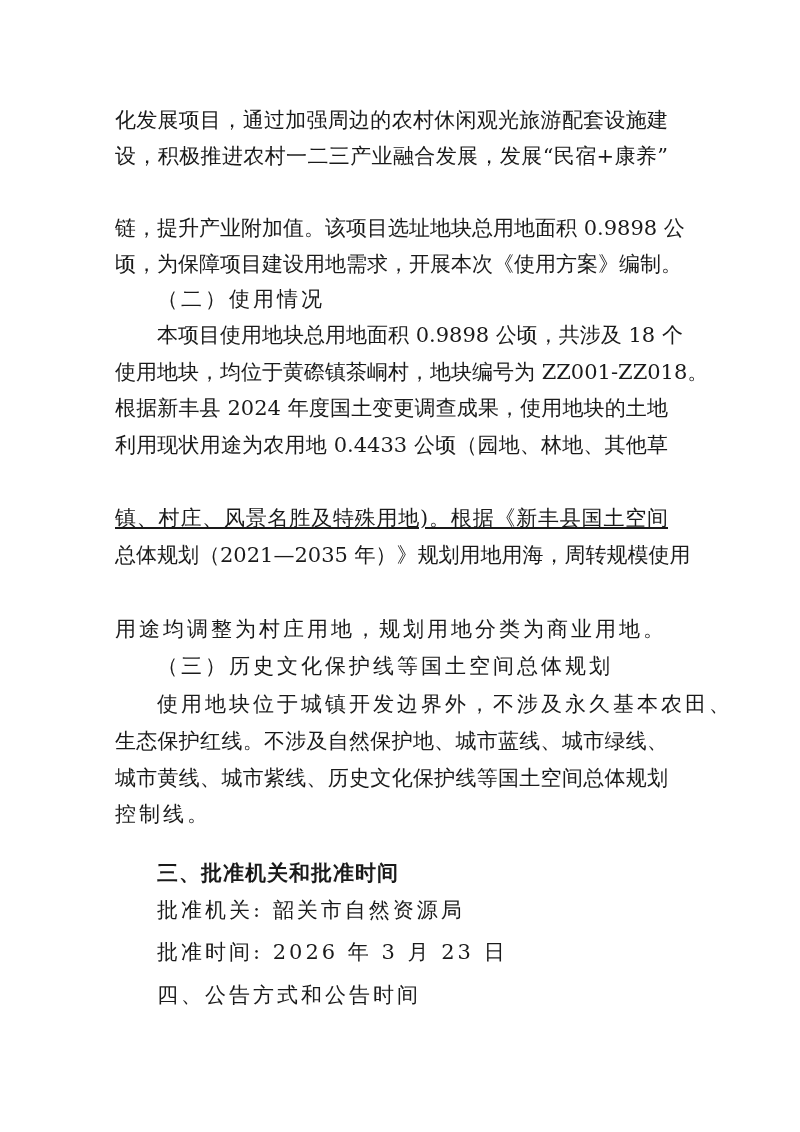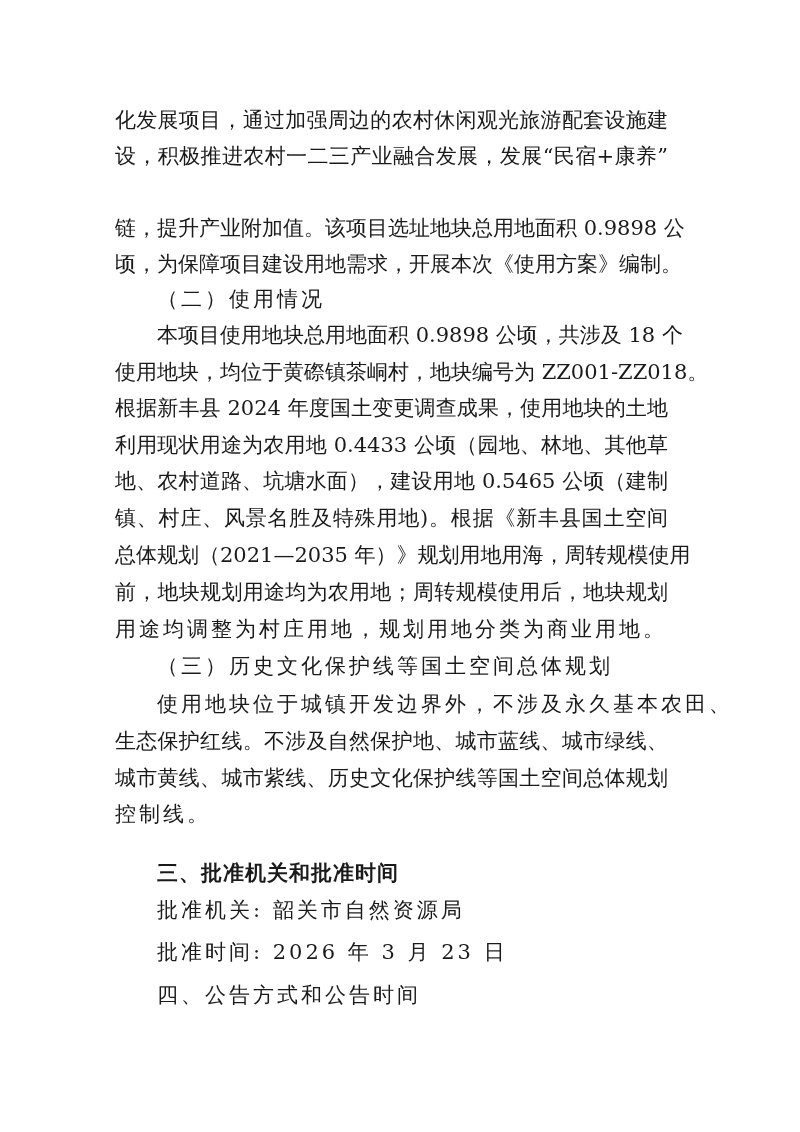--- a/index.html
+++ b/index.html
@@ -70,24 +70,22 @@
   <div class="line" style="top:106px;">化发展项目，通过加强周边的农村休闲观光旅游配套设施建</div>
   <div class="line" style="top:142px;">设，积极推进农村一二三产业融合发展，发展“民宿+康养”</div>
   <div class="line" style="top:214px;">链，提升产业附加值。该项目选址地块总用地面积 0.9898 公</div>
   <div class="line" style="top:250px;">顷，为保障项目建设用地需求，开展本次《使用方案》编制。</div>
 
   <div class="line heading-sub" style="top:285px;">（二）使用情况</div>
   <div class="line indent" style="top:321px;">本项目使用地块总用地面积 0.9898 公顷，共涉及 18 个</div>
   <div class="line" style="top:358px;">使用地块，均位于黄磜镇茶峒村，地块编号为 ZZ001-ZZ018。</div>
   <div class="line" style="top:394px;">根据新丰县 2024 年度国土变更调查成果，使用地块的土地</div>
   <div class="line" style="top:431px;">利用现状用途为农用地 0.4433 公顷（园地、林地、其他草</div>
-  <div class="line" style="top:467px;">地、农村道路、坑塘水面），建设用地 0.5465 公顷（建制</div>
-  <div class="line" style="top:504px;">镇、村庄、风景名胜及特殊用地)。根据《新丰县国土空间</div>
+  <div class="line" style="top:504px;text-decoration:underline;">镇、村庄、风景名胜及特殊用地)。根据《新丰县国土空间</div>
   <div class="line" style="top:541px;">总体规划（2021—2035 年）》规划用地用海，周转规模使用</div>
-  <div class="line" style="top:578px;">前，地块规划用途均为农用地；周转规模使用后，地块规划</div>
   <div class="line last" style="top:615px;">用途均调整为村庄用地，规划用地分类为商业用地。</div>
 
   <div class="line heading-sub" style="top:652px;">（三）历史文化保护线等国土空间总体规划</div>
   <div class="line" style="top:727px;">生态保护红线。不涉及自然保护地、城市蓝线、城市绿线、</div>
   <div class="line indent last" style="top:690px;">使用地块位于城镇开发边界外，不涉及永久基本农田、</div>
   <div class="line" style="top:764px;">城市黄线、城市紫线、历史文化保护线等国土空间总体规划</div>
   <div class="line heading-main" style="top:859px;">三、批准机关和批准时间</div>
 
   <div class="line last" style="top:800px;">控制线。</div>
   <div class="line plain" style="top:896px;">批准机关: 韶关市自然资源局</div>

